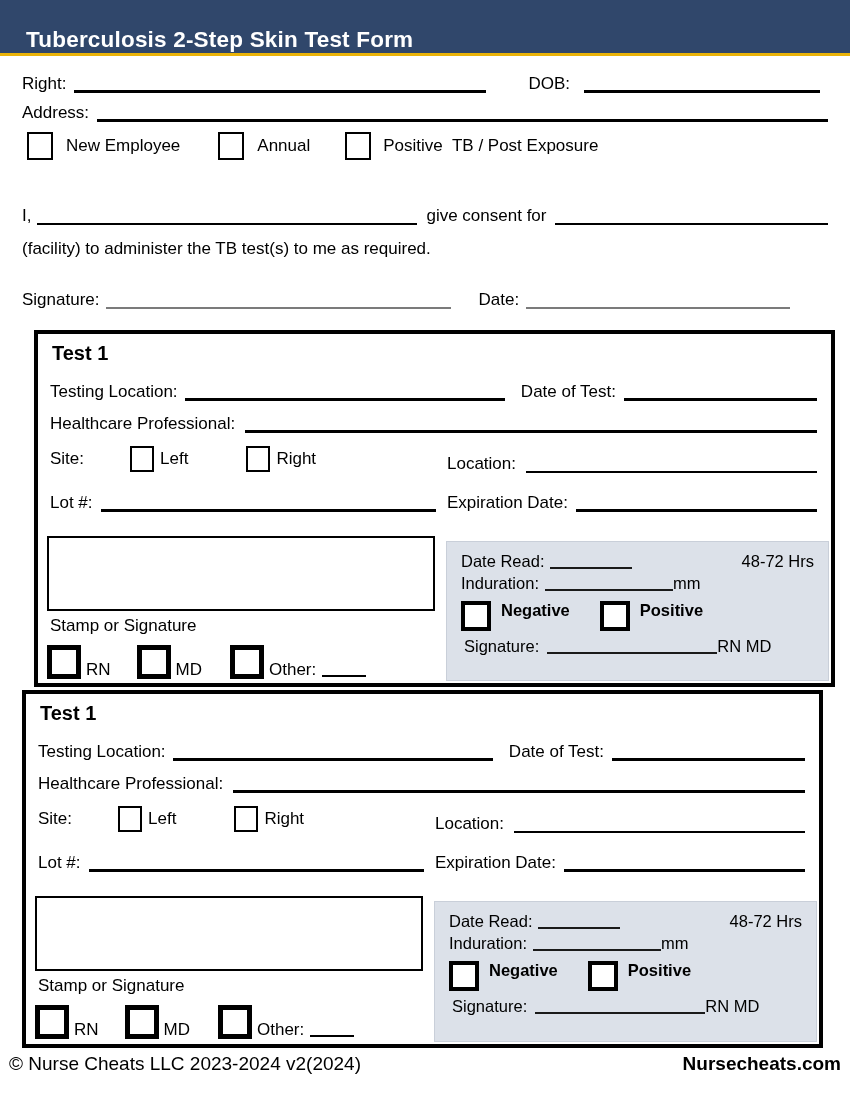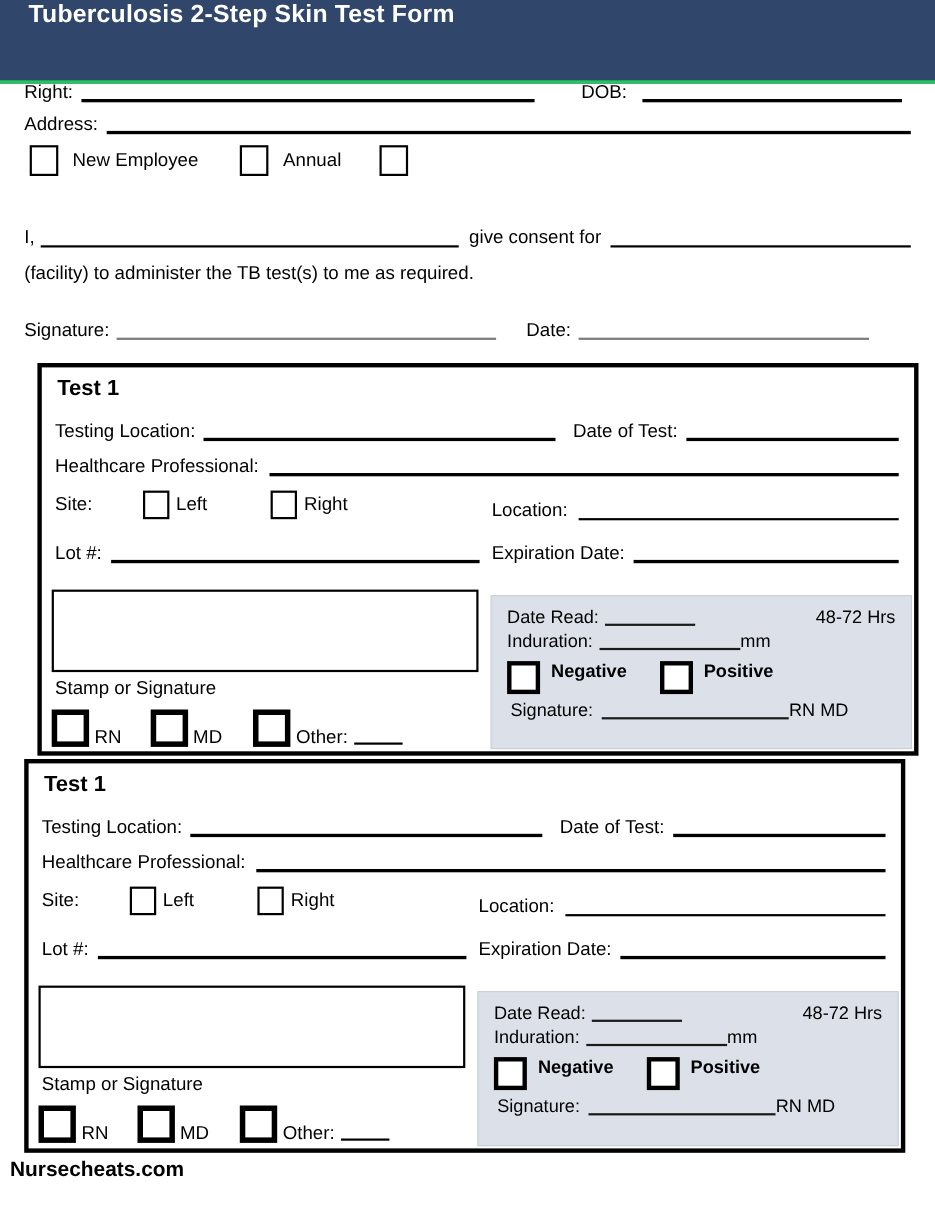--- a/index.html
+++ b/index.html
@@ -22,24 +22,24 @@
   .line.thin  { border-bottom-width: 2px; }
   .line.gray  { border-bottom: 2px solid #7b7b7b; }
   .grow { flex: 1 1 auto; }
   
   .cb   { background: #fff; border: 2px solid #000; width: 22px; height: 24px; flex: 0 0 auto; }
   .cb.site { width: 20px; height: 22px; }
   .cb.res  { width: 22px; height: 22px; border-width: 4px; }
   .cb.role { width: 24px; height: 24px; border-width: 5px; }
   
   .header {
-    position: absolute; left: 0; top: 0; width: 100%; height: 76px;
+    position: absolute; left: 0; top: 0; width: 100%; height: 56px;
     background: var(--header-bg, #30476b);
-    border-bottom: 3px solid #22c55e;
-    display: flex; align-items: flex-start;
+    border-bottom: 3px solid #eab308;
+    display: flex; align-items: flex-end;
     box-sizing: border-box;
   }
   .header .title {
     color: #fff; font-weight: bold; font-size: 22.5px;
     padding-left: 26px; letter-spacing: 0.2px;
   }
   
   .test-box {
     position: absolute; left: 22px; width: 793px;
     border: 4px solid #000; background: #fff;
@@ -85,20 +85,21 @@
   <span class="lbl">Address:</span>
   <span class="line thick grow" style="margin-left:8px;"></span>
 </div>
 
 <div class="rowc" style="left:27px; top:131px; height:30px;">
   <span class="cb"></span>
   <span class="lbl" style="margin-left:13px;">New Employee</span>
   <span class="cb" style="margin-left:38px;"></span>
   <span class="lbl" style="margin-left:13px;">Annual</span>
   <span class="cb" style="margin-left:35px;"></span>
+  <span class="lbl" style="margin-left:12px;">Positive  TB / Post Exposure</span>
 </div>
 
 <div class="row" style="left:22px; right:22px; top:203px; height:23px;">
   <span class="lbl">I,</span>
   <span class="line thin" style="width:380px; margin-left:6px;"></span>
   <span class="lbl" style="margin-left:9px;">give consent for</span>
   <span class="line thin grow" style="margin-left:9px;"></span>
 </div>
 
 <div class="abs lbl" style="left:22px; top:240px;">(facility) to administer the TB test(s) to me as required.</div>
@@ -254,14 +255,15 @@
     </div>
     <div class="prow" style="margin-top:6px;">
       <span class="lbl" style="margin-left:3px;">Signature:</span>
       <span class="line" style="width:170px; margin-left:8px;"></span>
       <span class="lbl">RN MD</span>
     </div>
   </div>
 </div>
 
 <div class="footer">
+  <span>© Nurse Cheats LLC 2023-2024 v2(2024)</span>
   <span class="site">Nursecheats.com</span>
 </div>
 
 </body></html>

